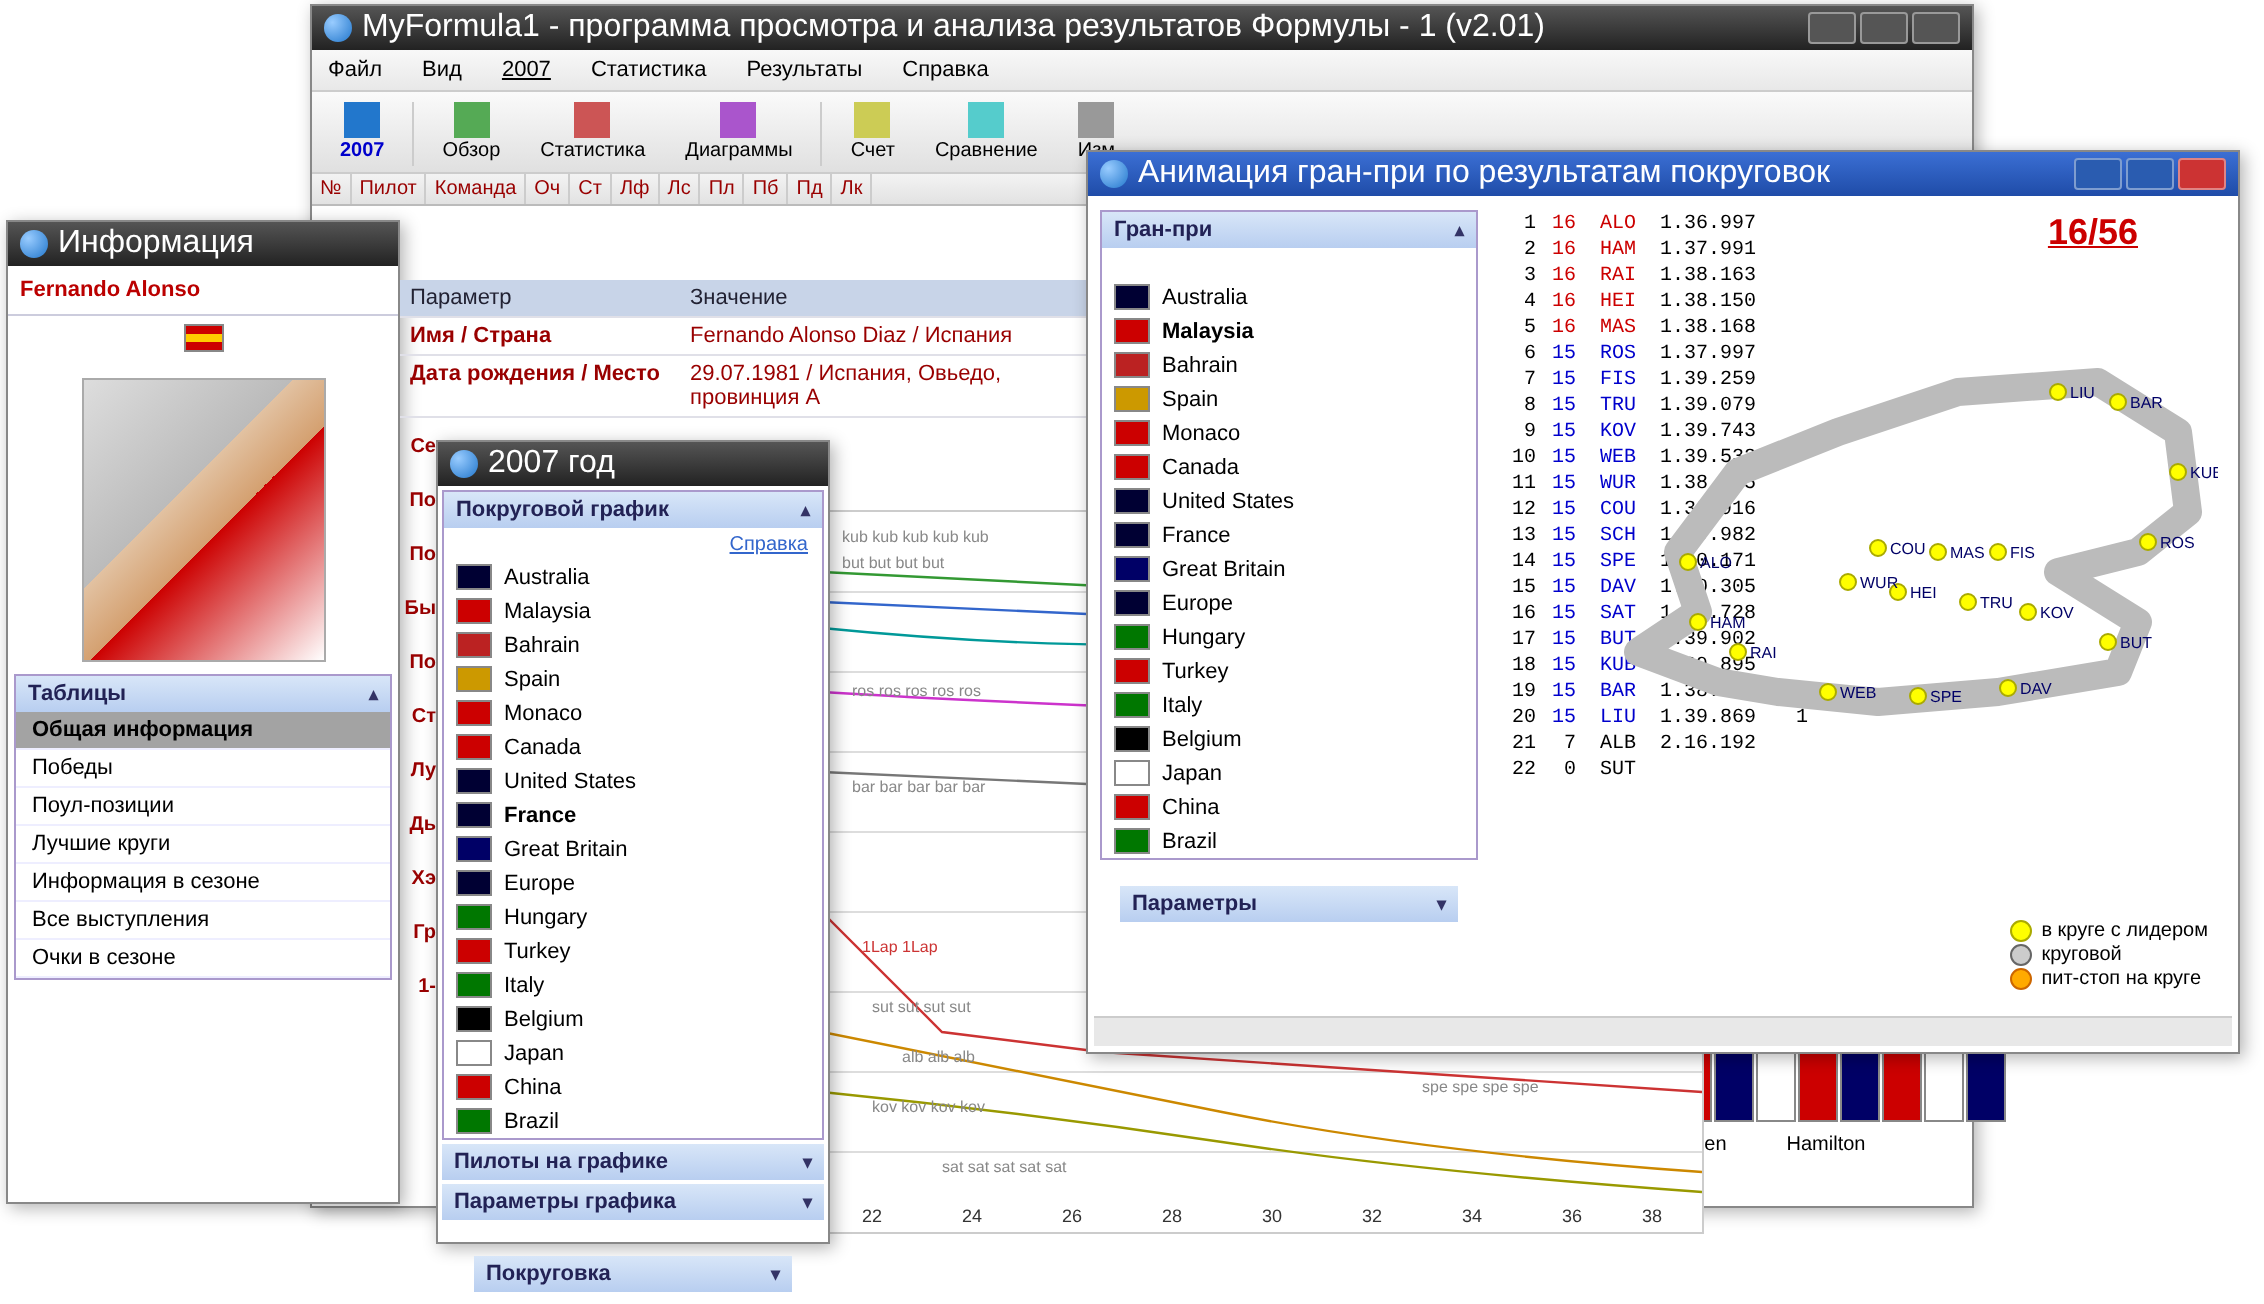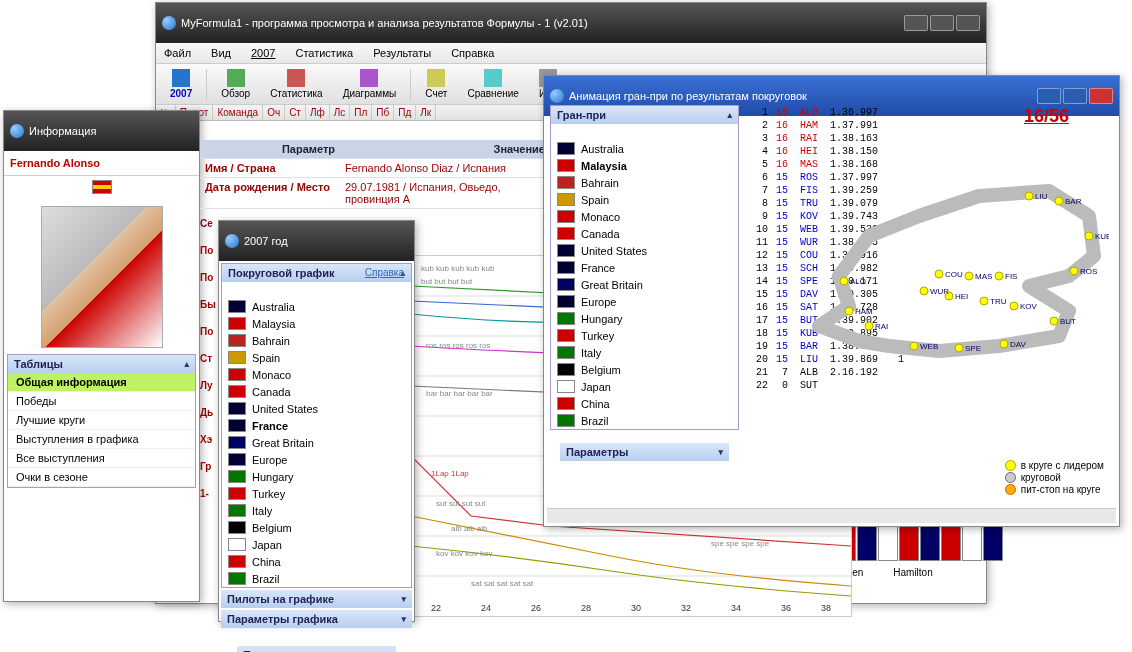--- a/index.html
+++ b/index.html
@@ -1,47 +1,47 @@
 <!DOCTYPE html>
 <html><head>
 <meta charset="utf-8">
 <style>
 body { margin:0; font-family: Tahoma, Arial, sans-serif; font-size:11px; background:#fff; width:1132px; height:652px; position:relative; color:#000;}
 .window { position:absolute; background:#fff; border:1px solid #888; box-shadow:2px 2px 8px rgba(0,0,0,0.3);}
-.titlebar { height:40px; background:linear-gradient(to bottom,#555,#222); color:#fff; display:flex; align-items:center; padding:0 6px; font-size:11px;}
+.titlebar { height:22px; background:linear-gradient(to bottom,#555,#222); color:#fff; display:flex; align-items:center; padding:0 6px; font-size:16px;}
 .titlebar.blue { background:linear-gradient(to bottom,#3b6fd4,#1f4ca8);}
 .titlebar .icon { width:14px; height:14px; background:radial-gradient(circle at 30% 30%,#9cf,#27c); border-radius:50%; margin-right:5px;}
 .titlebar .t { flex:1; }
 .winbtns { display:flex; gap:2px;}
 .winbtn { width:22px; height:14px; border:1px solid rgba(255,255,255,0.4); border-radius:2px; background:#555;}
 .winbtn.close { background:#c33;}
 .menubar { background:linear-gradient(to bottom,#f8f8f8,#e8e8e8); border-bottom:1px solid #ccc; padding:2px 4px; display:flex; gap:12px;}
 .menubar span { padding:2px 4px; cursor:default;}
 .toolbar { background:linear-gradient(to bottom,#fafafa,#e0e0e0); border-bottom:1px solid #ccc; padding:3px 6px; display:flex; gap:4px; align-items:flex-end;}
 .tbtn { display:flex; flex-direction:column; align-items:center; padding:2px 8px; gap:1px; cursor:pointer;}
 .tbtn-ic { width:18px; height:18px; }
 .tbtn-lbl { font-size:10px;}
 .sep { width:1px; height:32px; background:#ccc; margin:0 2px;}
 .gridhdr { display:flex; background:linear-gradient(to bottom,#f3f3f3,#e2e2e2); border-bottom:1px solid #bbb; font-size:10px;}
 .gridhdr span { padding:2px 4px; border-right:1px solid #ccc; color:#900;}
 
 .panel { border:1px solid #a9c; margin:3px;}
 .panel-hd { background:linear-gradient(to bottom,#d8e6f8,#b8cef0); padding:3px 6px; color:#225; font-weight:bold; display:flex; justify-content:space-between; align-items:center; cursor:pointer;}
 .panel-hd .chev { font-size:9px; color:#336;}
 .side-list div { padding:3px 8px; border-bottom:1px solid #eef; cursor:pointer;}
-.side-list div.sel { background:#bef264; font-weight:bold;}
+.side-list div.sel { background:#a3a3a3; font-weight:bold;}
 .name-hd { color:#b00; font-weight:bold; padding:6px; border-bottom:1px solid #ccd;}
 .photo { width:120px; height:140px; margin:6px auto; display:block; background:linear-gradient(135deg,#ddd 0,#bbb 40%,#e2c2a2 40%,#d4a070 55%,#c00 55%,#fff 100%); border:1px solid #aaa;}
 
 .infotbl { font-size:11px;}
 .infotbl .row { display:flex; border-bottom:1px solid #e0e0e8;}
 .infotbl .row.hdr { background:#c8d4e8; font-weight:normal; color:#333;}
 .infotbl .c1 { width:130px; padding:3px 5px; color:#900; font-weight:bold;}
 .infotbl .c2 { flex:1; padding:3px 5px; color:#900;}
-.infotbl .row.hdr .c1,.infotbl .row.hdr .c2{ color:#223; font-weight:bold;text-align:right;}
+.infotbl .row.hdr .c1,.infotbl .row.hdr .c2{ color:#223; font-weight:normal;}
 
 .clist { max-height:300px; overflow:hidden;margin-top:16px;}
 .clist .it { display:flex; align-items:center; gap:6px; padding:2px 6px; cursor:pointer;}
 .clist .it.sel { font-weight:bold;}
 .flag { width:16px; height:11px; border:1px solid #888; display:inline-block; background:#ddd;}
 
 .laps { position:absolute; left:206px; top:30px; font-size:10px; line-height:13px; font-family:'Courier New',monospace;}
 .laps .r { white-space:pre;}
 .laps .pos { color:#000; display:inline-block; width:18px; text-align:right;}
 .laps .num { display:inline-block; width:20px; text-align:right; margin-right:6px;}
@@ -201,22 +201,23 @@
   <div style="text-align:center;"><span style="display:inline-block;width:18px;height:12px;background:linear-gradient(to bottom,#c00 33%,#fc0 33%,#fc0 66%,#c00 66%);border:1px solid #888;margin:4px;"></span></div>
   <div class="photo"></div>
   <div class="panel">
     <div class="panel-hd">
       <span>Таблицы</span>
         <span class="chev">▴</span>
     </div>
     <div class="side-list" id="tables-list">
         <div class="sel">Общая информация</div>
         <div>Победы</div>
+        <div>Поул-позиции</div>
         <div>Лучшие круги</div>
-        <div>Выступления в графика</div>
+        <div>Информация в сезоне</div>
         <div>Все выступления</div>
         <div>Очки в сезоне</div>
       </div>
   </div>
 </div>
 
 <div style="position:absolute; left:200px; top:140px; width:350px;" class="infotbl">
   <div class="row hdr">
     <div class="c1">Параметр</div>
     <div class="c2">Значение</div>
@@ -225,21 +226,21 @@
       <div class="row">
         <div class="c1">Имя / Страна</div>
         <div class="c2">Fernando Alonso Diaz / Испания</div>
       </div>
       <div class="row">
         <div class="c1">Дата рождения / Место</div>
         <div class="c2">29.07.1981 / Испания, Овьедо, провинция А</div>
       </div>
     </div>
 </div>
-<div style="position:absolute; left:200px; top:210px; width:18px; font-size:10px; color:#900; line-height:27px; font-weight:bold;" id="sideletters">
+<div style="position:absolute; left:200px; top:210px; width:18px; font-size:10px; color:#900; line-height:27px; font-weight:bold;text-align:right;" id="sideletters">
     <div>Се</div>
     <div>По</div>
     <div>По</div>
     <div>Бы</div>
     <div>По</div>
     <div>Ст</div>
     <div>Лу</div>
     <div>Дь</div>
     <div>Хэ</div>
     <div>Гр</div>

